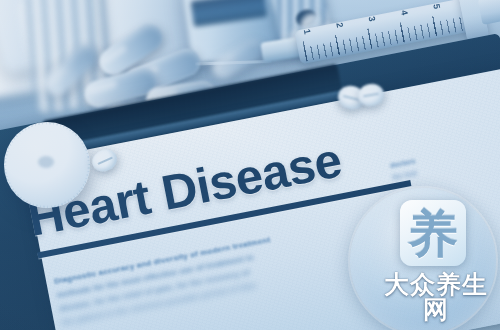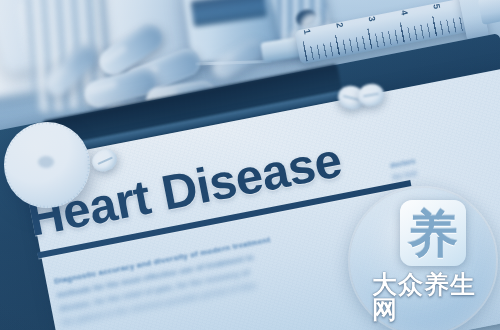--- a/index.html
+++ b/index.html
@@ -297,21 +297,21 @@
   }
   #wmGlyph{
     font-family:"DejaVu Sans", sans-serif;
     font-size:50px;line-height:1;font-weight:700;
     color:#7fa8c9;
     text-shadow:0 1px 0 rgba(255,255,255,.9), 0 -1px 0 rgba(120,160,195,.4);
     transform:translateY(1px);
   }
   #wmCn{
     position:absolute;left:0;top:72px;width:128px;
-    text-align:left;
+    text-align:center;
     font-family:"DejaVu Sans", sans-serif;
     font-size:25px;font-weight:700;line-height:1;
     color:#ffffff;letter-spacing:1px;
     text-shadow:0 1px 3px rgba(18,50,84,.55), 0 0 1px rgba(18,50,84,.7);
   }
   #wmUrl{
     position:absolute;left:0;top:100px;width:128px;
     text-align:center;
     font-family:"DejaVu Sans", sans-serif;
     font-size:13px;font-weight:400;line-height:1;

